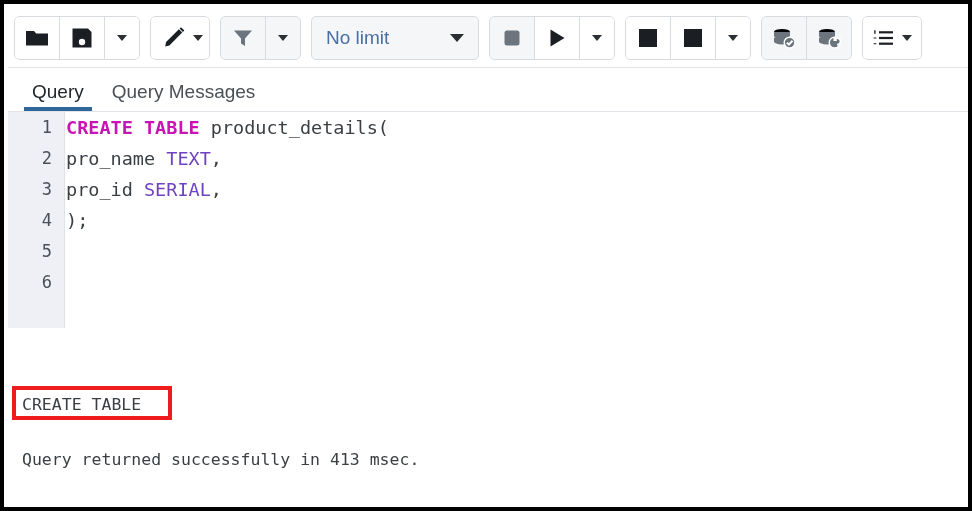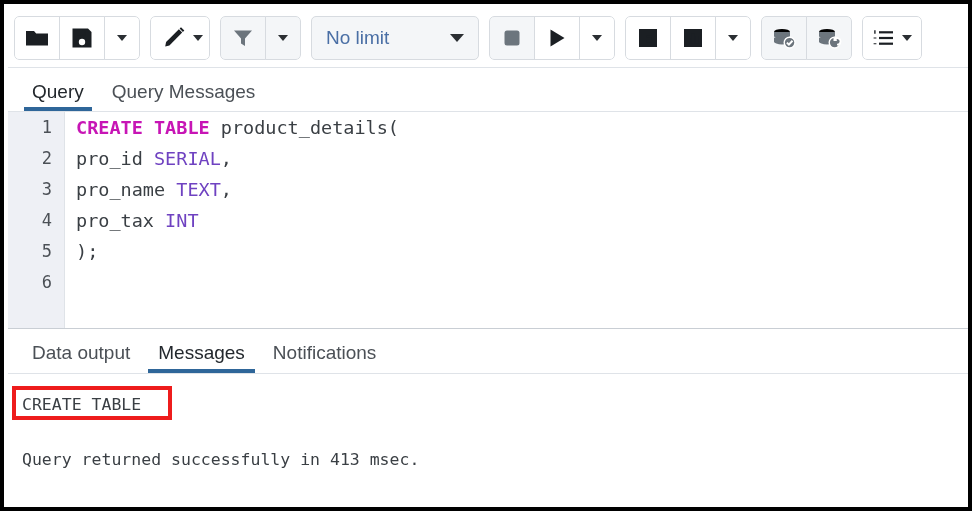--- a/index.html
+++ b/index.html
@@ -160,21 +160,21 @@
     height: 31px;
     line-height: 31px;
     text-align: right;
     padding-right: 12px;
     font-family: "DejaVu Sans Mono", monospace;
     font-size: 17px;
     color: #4b5056;
   }
   .code {
     position: absolute;
-    left: 56px; top: 0;
+    left: 46px; top: 0;
     right: 0;
     height: 216px;
   }
   .cline {
     height: 31px;
     line-height: 31px;
     padding-left: 12px;
     font-family: "DejaVu Sans Mono", monospace;
     font-size: 18.5px;
     color: #3a3f44;
@@ -385,38 +385,26 @@
     <div class="gutter">
       <div class="gnum">1</div>
       <div class="gnum">2</div>
       <div class="gnum">3</div>
       <div class="gnum">4</div>
       <div class="gnum">5</div>
       <div class="gnum">6</div>
     </div>
     <div class="code">
       <div class="cline"><span class="kw">CREATE TABLE</span><span class="pl"> product_details(</span></div>
+      <div class="cline"><span class="pl">pro_name </span><span class="type">TEXT</span><span class="pl">,</span></div>
       <div class="cline"><span class="pl">pro_id </span><span class="type">SERIAL</span><span class="pl">,</span></div>
-      <div class="cline"><span class="pl">pro_name </span><span class="type">TEXT</span><span class="pl">,</span></div>
-      <div class="cline"><span class="pl">pro_tax </span><span class="type">INT</span><span class="pl"></span></div>
       <div class="cline"><span class="pl">);</span></div>
     </div>
   </div>
 
-  <div class="otabs">
-    <div class="otab">
-      <span>Data output</span>
-    </div>
-    <div class="otab active">
-      <span>Messages</span>
-    </div>
-    <div class="otab">
-      <span>Notifications</span>
-    </div>
-  </div>
 
   <div class="msgpanel">
     <div class="annot"></div>
     <div class="msgline msg-create">CREATE TABLE</div>
     <div class="msgline msg-status">Query returned successfully in 413 msec.</div>
   </div>
 
 </div>
 </div>
 

